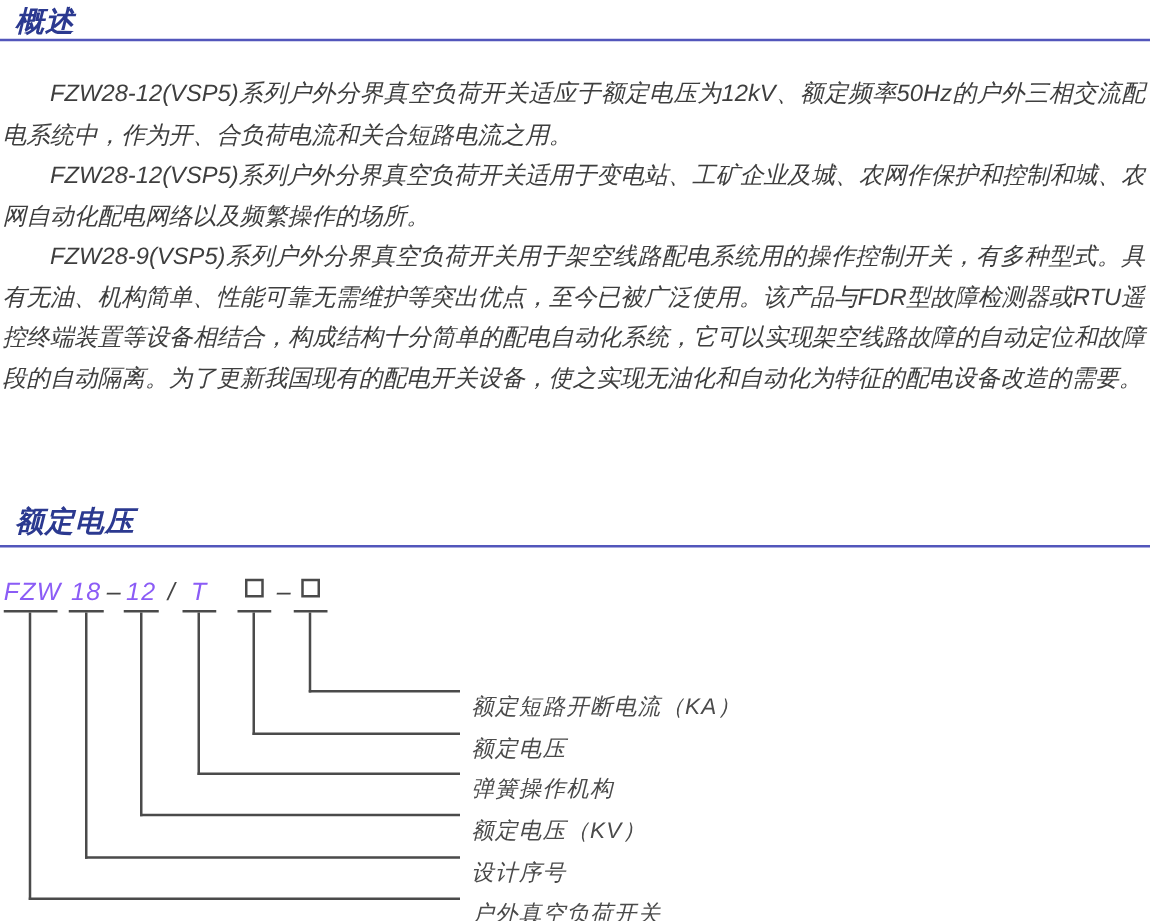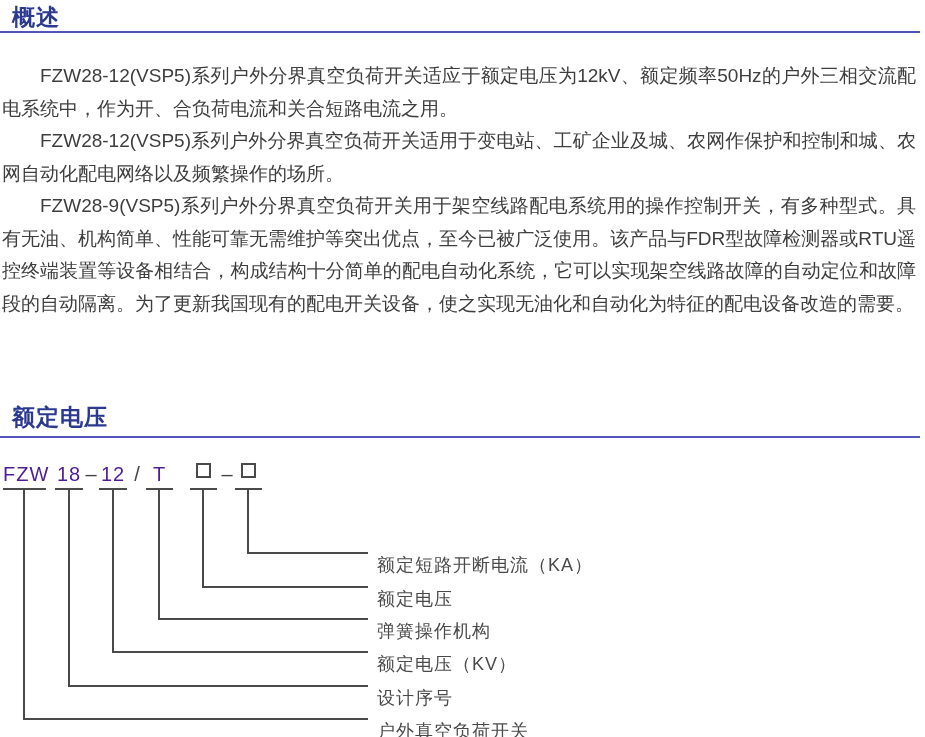--- a/index.html
+++ b/index.html
@@ -2,21 +2,21 @@
 <html><head>
 <meta charset="utf-8">
 <style>
   * { margin: 0; padding: 0; box-sizing: border-box; }
   html, body { background: #ffffff; }
   body {
     width: 925px; height: 737px;
     font-family: "Liberation Sans", "DejaVu Sans", sans-serif;
     overflow: hidden;
   }
-  .page { position: relative; width: 925px; height: 737px; background: #ffffff; }
+  .page { position: relative; width: 925px; height: 737px; background: #ffffff; font-style: italic; }
 
   .sec-title {
     position: absolute; left: 12px;
     font-size: 23px; font-weight: 600; letter-spacing: 1px;
     color: #2b3990;
   }
   .sec-rule {
     position: absolute; left: 0; width: 920px; height: 0;
     border-top: 2px solid #5256bb;
   }
@@ -26,21 +26,21 @@
     font-size: 19px; line-height: 32.5px; color: #3e3e3e;
     text-align: justify;
   }
   .body-text p { text-indent: 2em; margin: 0; }
 
   .diagram { position: absolute; left: 0; top: 460px; width: 925px; height: 277px; }
 
   .seg {
     position: absolute; top: 3px; height: 27px;
     border-bottom: 2px solid #4a4a4a;
-    text-align: center; font-size: 20px; color: #4c1d95;
+    text-align: center; font-size: 20px; color: #8b5cf6;
     letter-spacing: 1px;
   }
   .sep {
     position: absolute; top: 3px; height: 26px; width: 16px;
     text-align: center; font-size: 20px; color: #454545;
   }
   .box {
     display: inline-block; width: 15px; height: 15px;
     border: 2px solid #4a4a4a; margin-bottom: 3px; background: #fff;
   }

